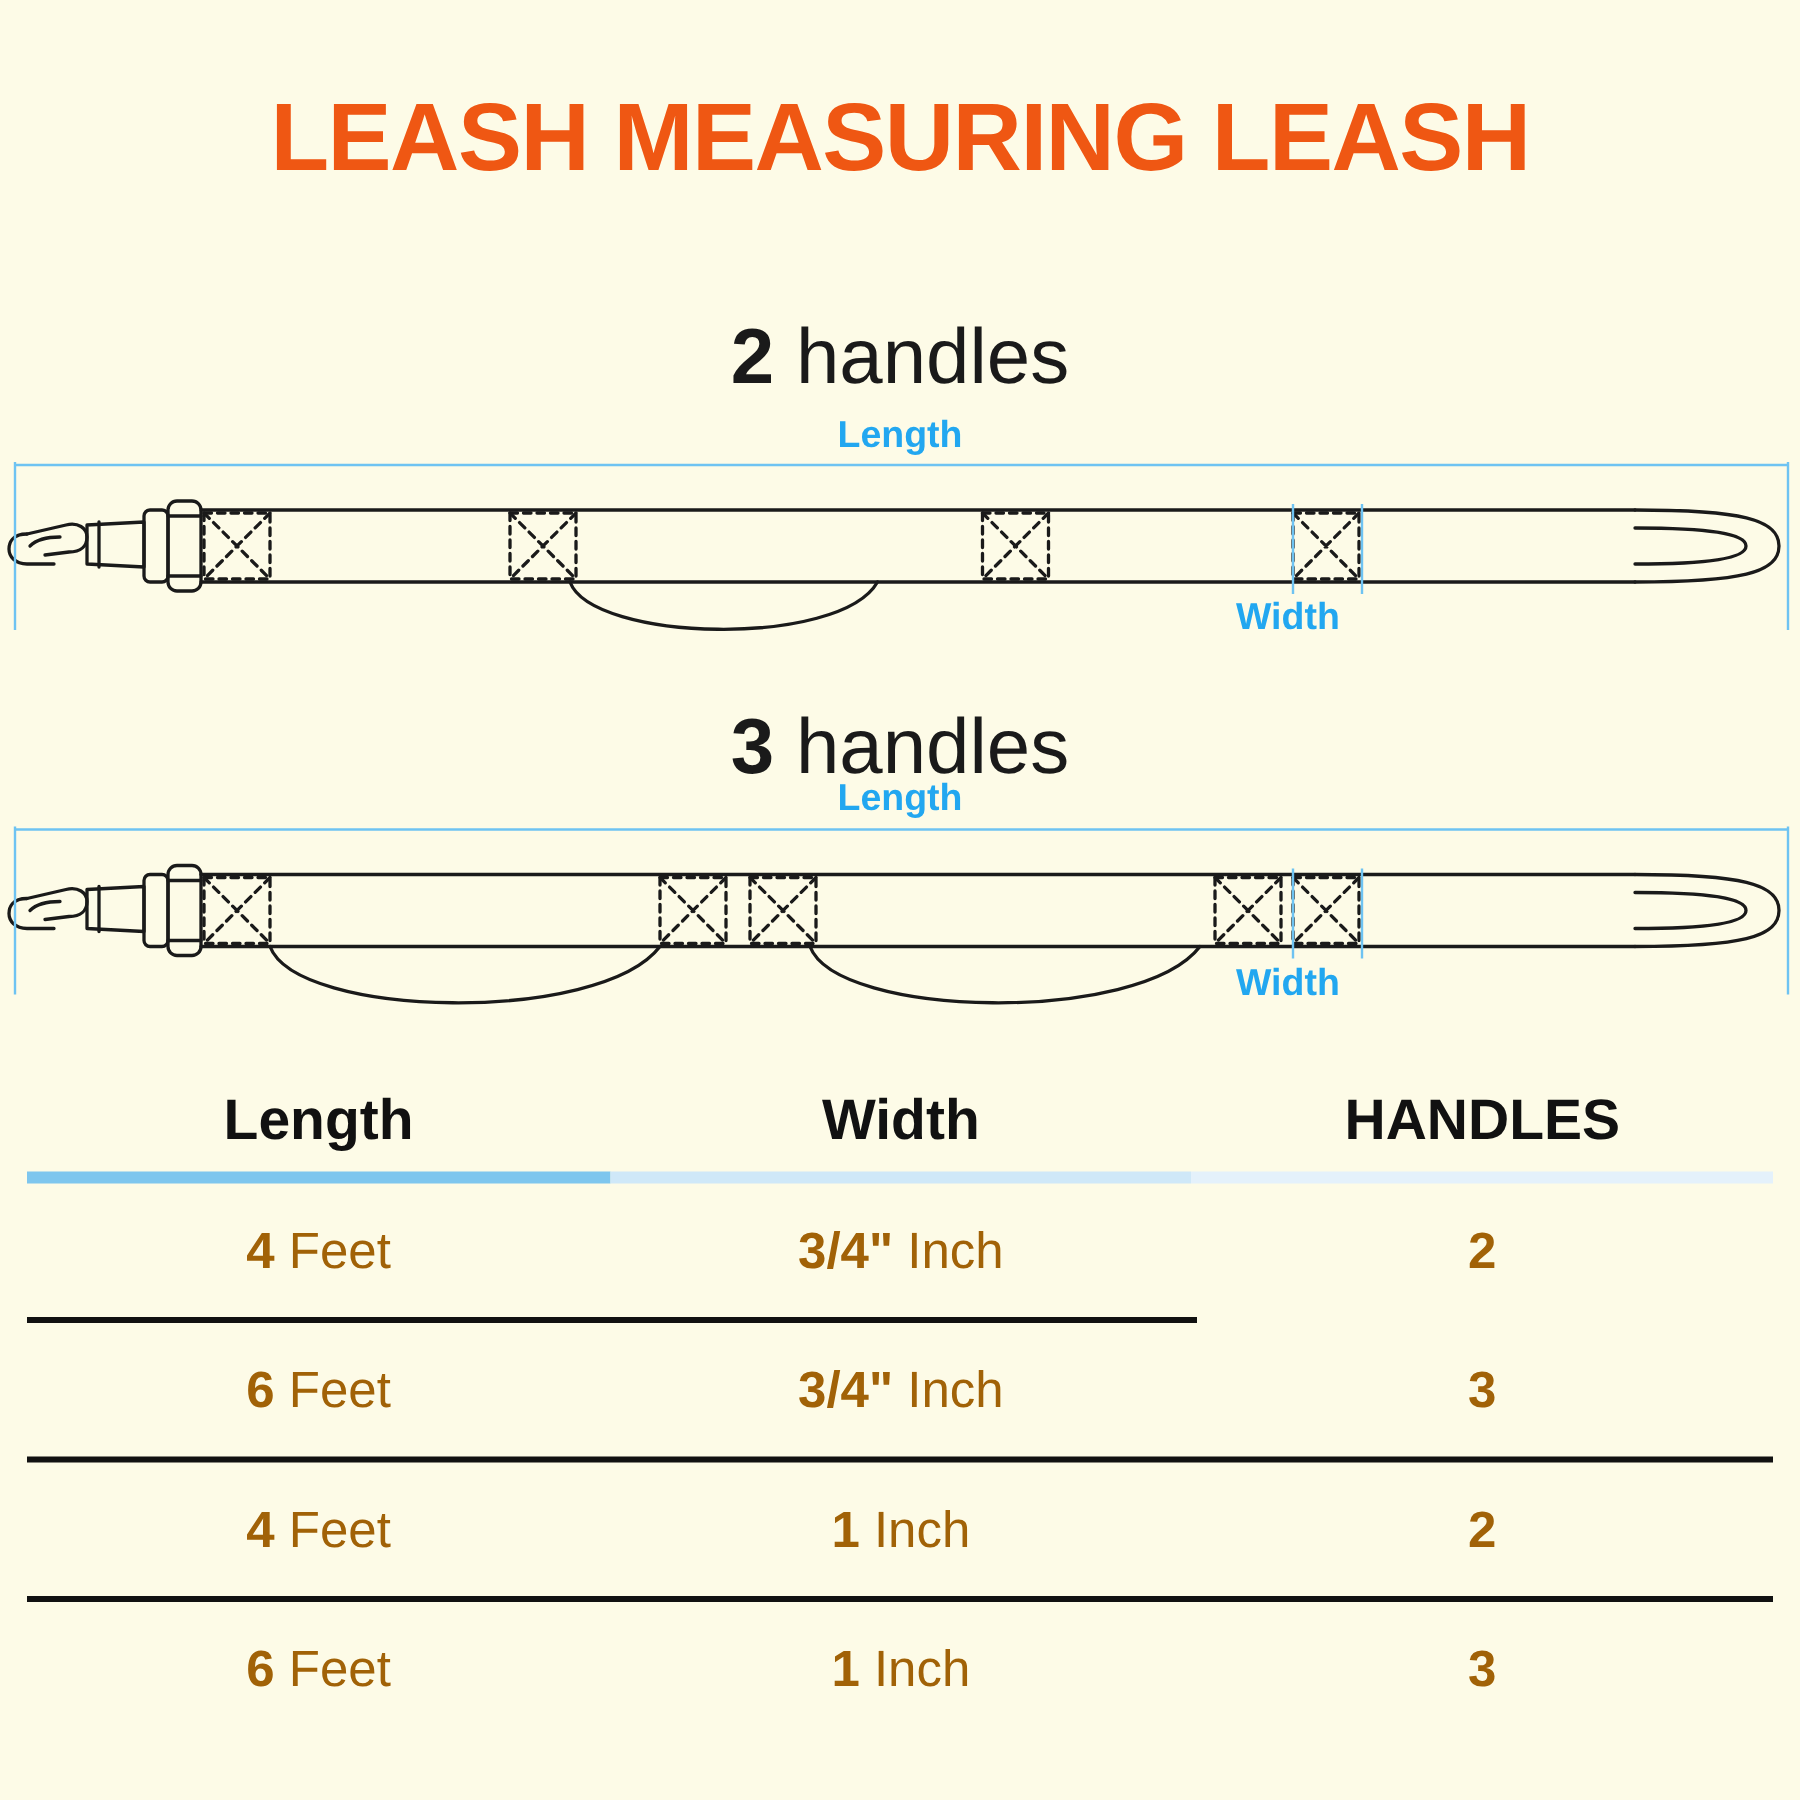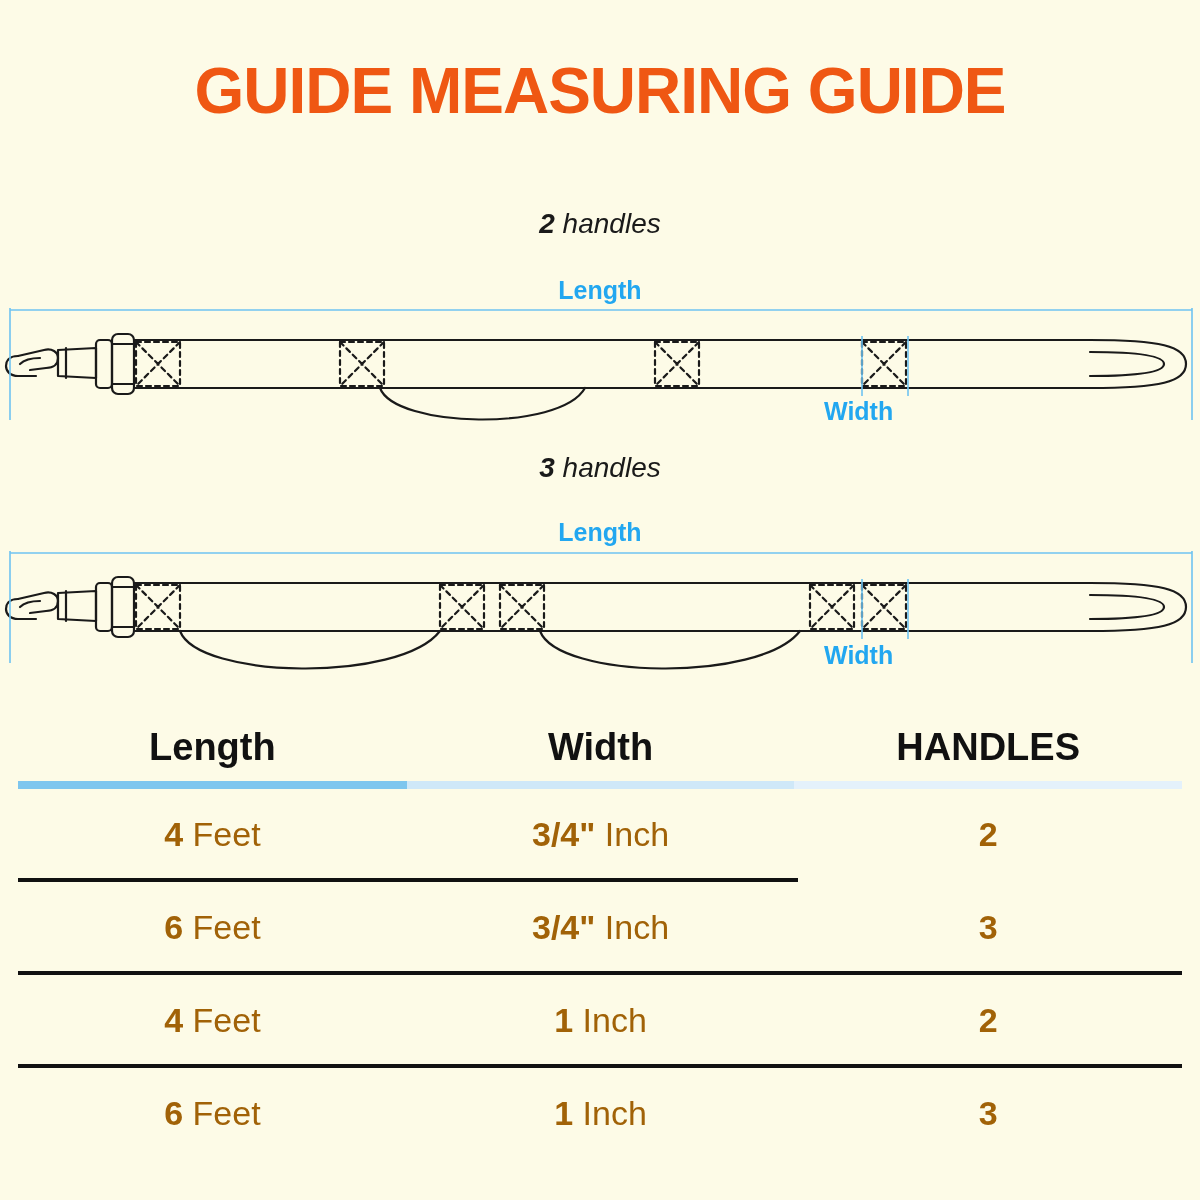--- a/index.html
+++ b/index.html
@@ -29,31 +29,30 @@
     font-size: 64px;
     font-weight: bold;
     letter-spacing: -1px;
     line-height: 1.05;
     font-family: "Liberation Sans", sans-serif;
   }
   .section-label {
     position: absolute;
     width: 1200px;
     text-align: center;
-    font-size: 28px;
+    font-size: 52px;
     color: #1a1a1a;
     font-family: "Liberation Sans", sans-serif;
     font-weight: 400;
-    font-style: italic;
   }
   .section-label b {
     font-weight: bold;
   }
   .label-2handles { top: 208px; }
-  .label-3handles { top: 452px; }
+  .label-3handles { top: 468px; }
 
   .blue-label {
     position: absolute;
     color: #22a7f0;
     font-weight: bold;
     font-size: 25px;
     font-family: "Liberation Sans", sans-serif;
   }
   .len-label-1 { top: 276px; left: 0; width: 1200px; text-align: center; }
   .len-label-2 { top: 518px; left: 0; width: 1200px; text-align: center; }
@@ -112,21 +111,21 @@
     height: 4px;
     background: #111;
   }
   .rule-black.short { width: 67%; }
 </style>
 </head>
 <body>
 
 <div class="page">
 
-  <div class="title">GUIDE MEASURING GUIDE</div>
+  <div class="title">LEASH MEASURING LEASH</div>
 
   <div class="section-label label-2handles">
     <b>2</b><span> handles</span>
   </div>
   <div class="blue-label len-label-1">Length</div>
   <div class="blue-label width-label-1">Width</div>
 
   <div class="leash-wrap leash-1">
     <svg width="1200" height="130" viewBox="0 0 1200 130" xmlns="http://www.w3.org/2000/svg">
       <g fill="none" stroke="#1a1a1a" stroke-width="2.2" stroke-linejoin="round" stroke-linecap="round">

